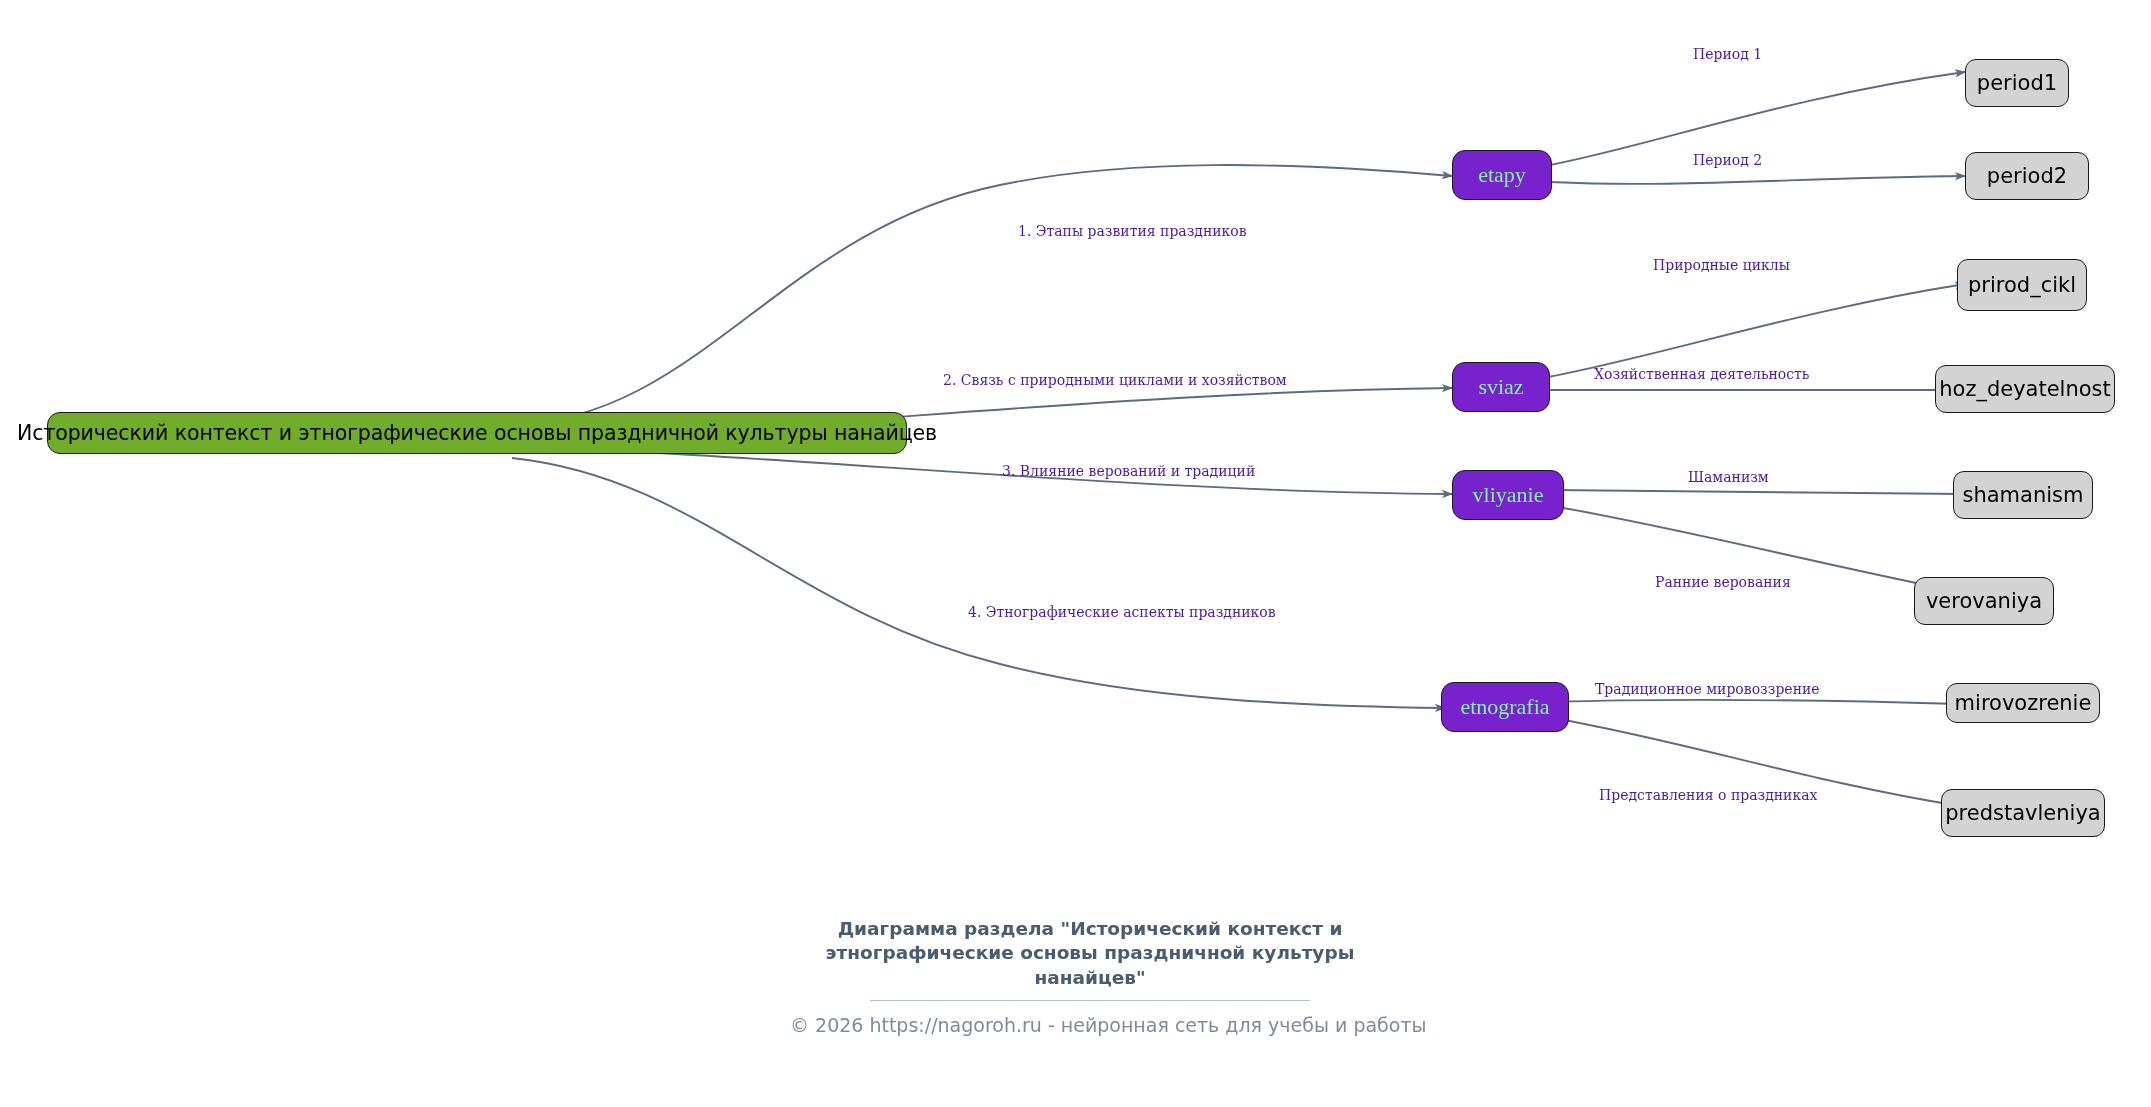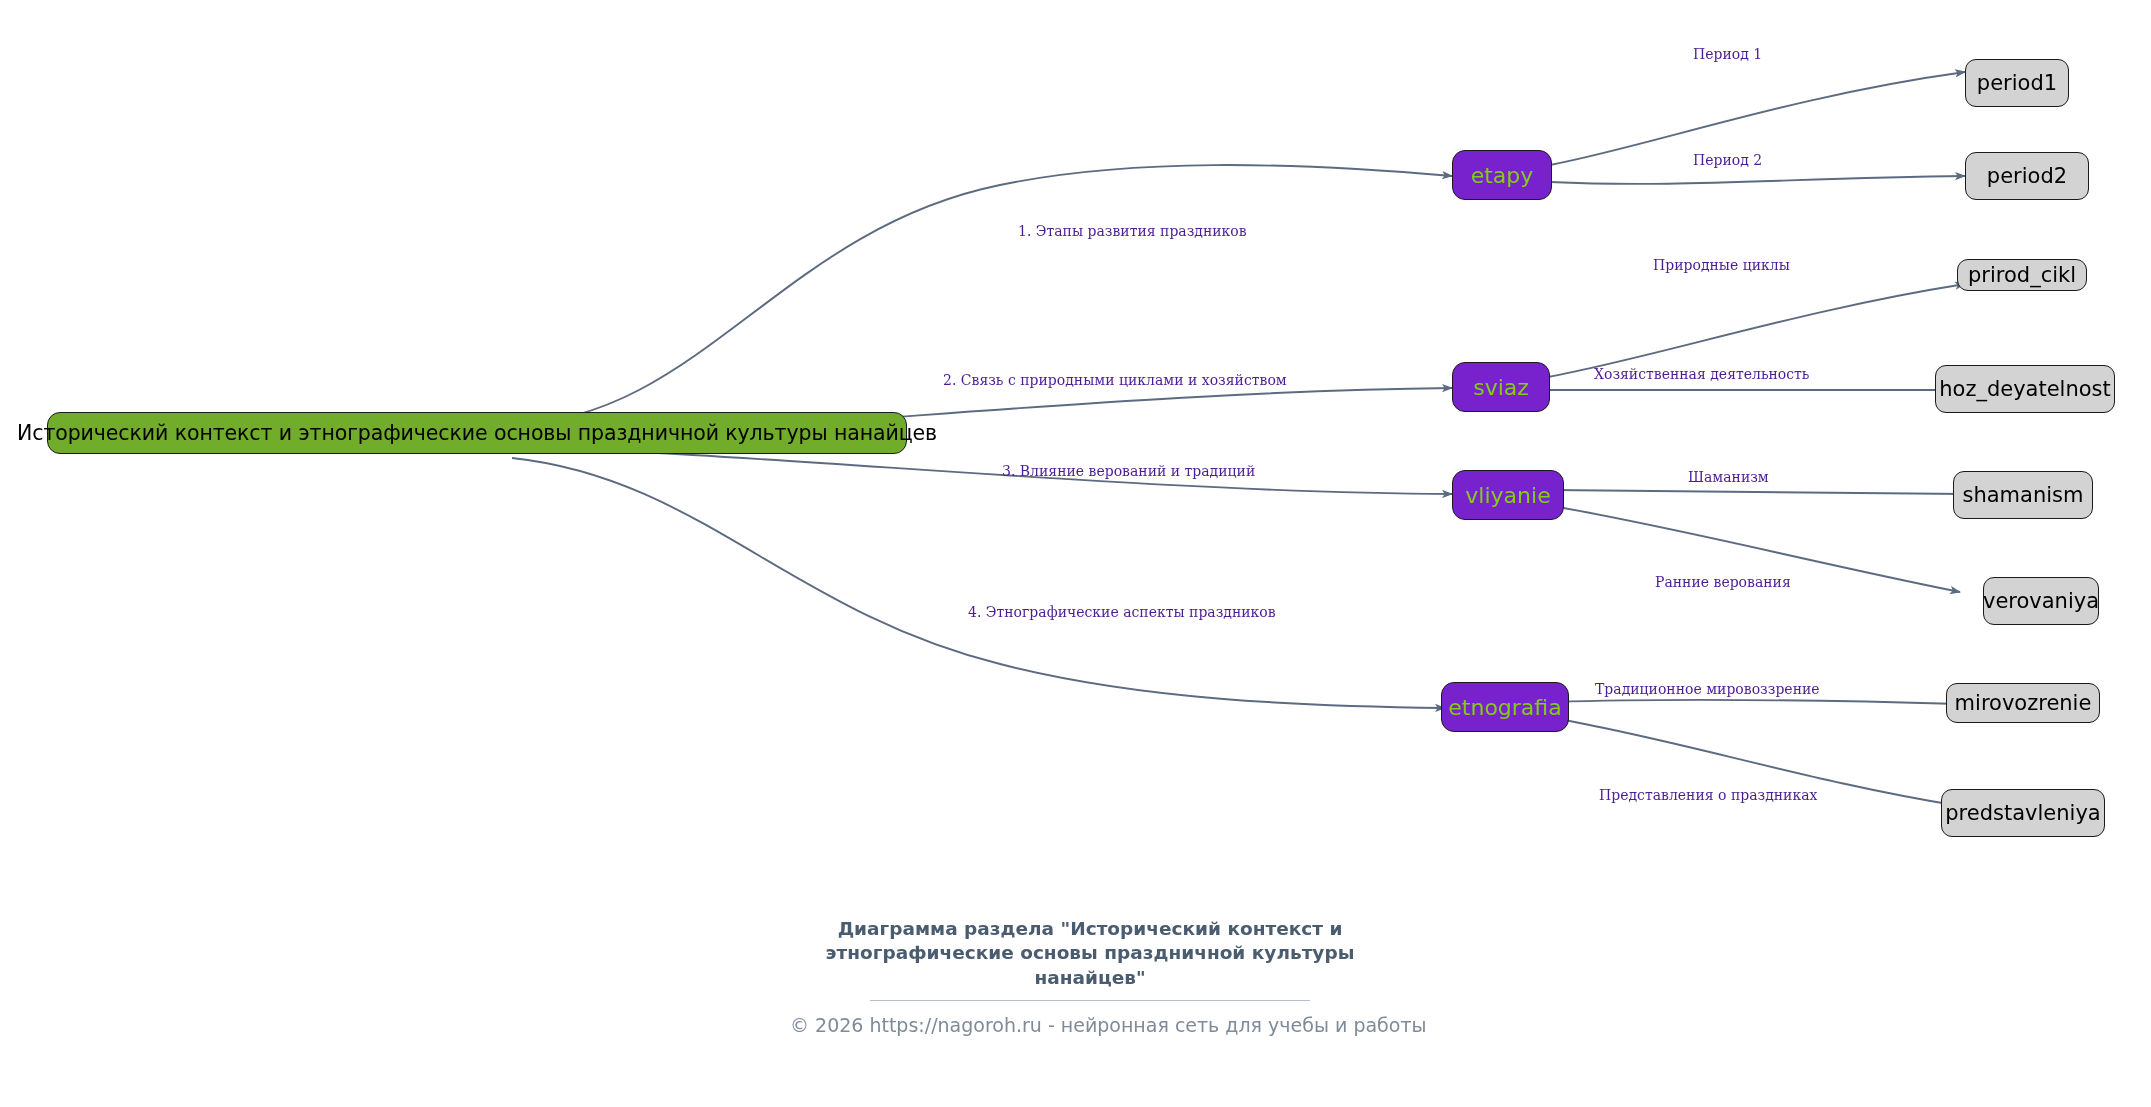--- a/index.html
+++ b/index.html
@@ -43,21 +43,22 @@
     background: #71ac2b;
     border-radius: 13px;
     font-size: 20.5px;
     letter-spacing: -0.1px;
     padding: 0 10px;
   }
   .node-branch {
     background: #7722cc;
     border-radius: 13px;
     font-size: 22px;
-    color: #84cc16;
+    color: #86efac;
+    font-family: Liberation Serif, serif;
   }
   .node-leaf {
     background: #d3d3d3;
     border-radius: 11px;
     font-size: 21px;
     color: #000000;
   }
   .edge-label {
     position: absolute;
     font-family: "DejaVu Serif", serif;
@@ -136,30 +137,30 @@
   <div class="node node-branch" style="left:1441px; top:682px; width:128px; height:50px;">
     <span>etnografia</span>
   </div>
 
   <div class="node node-leaf" style="left:1965px; top:59px; width:104px; height:48px;">
     <span>period1</span>
   </div>
   <div class="node node-leaf" style="left:1965px; top:152px; width:124px; height:48px;">
     <span>period2</span>
   </div>
-  <div class="node node-leaf" style="left:1957px; top:259px; width:130px; height:32px;">
+  <div class="node node-leaf" style="left:1957px; top:259px; width:130px; height:52px;">
     <span>prirod_cikl</span>
   </div>
   <div class="node node-leaf" style="left:1935px; top:365px; width:180px; height:48px;">
     <span>hoz_deyatelnost</span>
   </div>
   <div class="node node-leaf" style="left:1953px; top:471px; width:140px; height:48px;">
     <span>shamanism</span>
   </div>
-  <div class="node node-leaf" style="left:1983px; top:577px; width:116px; height:48px;">
+  <div class="node node-leaf" style="left:1914px; top:577px; width:140px; height:48px;">
     <span>verovaniya</span>
   </div>
   <div class="node node-leaf" style="left:1946px; top:683px; width:154px; height:40px;">
     <span>mirovozrenie</span>
   </div>
   <div class="node node-leaf" style="left:1941px; top:789px; width:164px; height:48px;">
     <span>predstavleniya</span>
   </div>
 
   <div class="edge-label" style="left:1018px; top:224px;">1. Этапы развития праздников</div>

